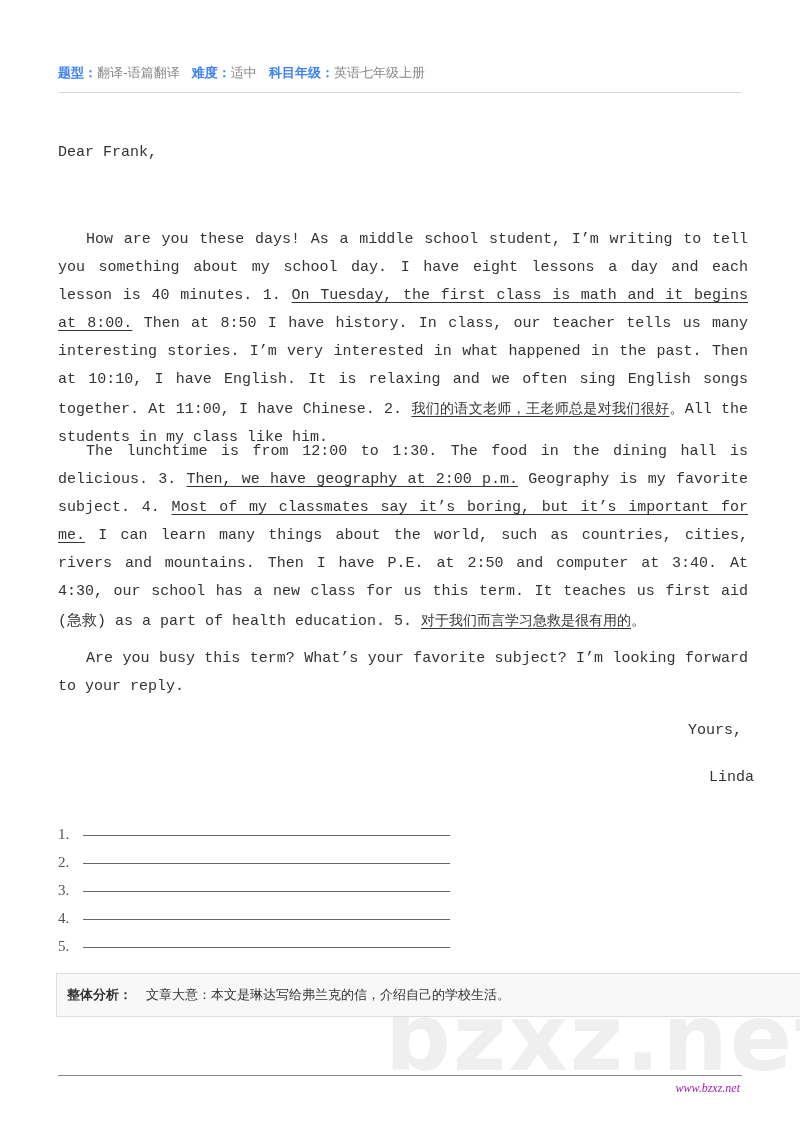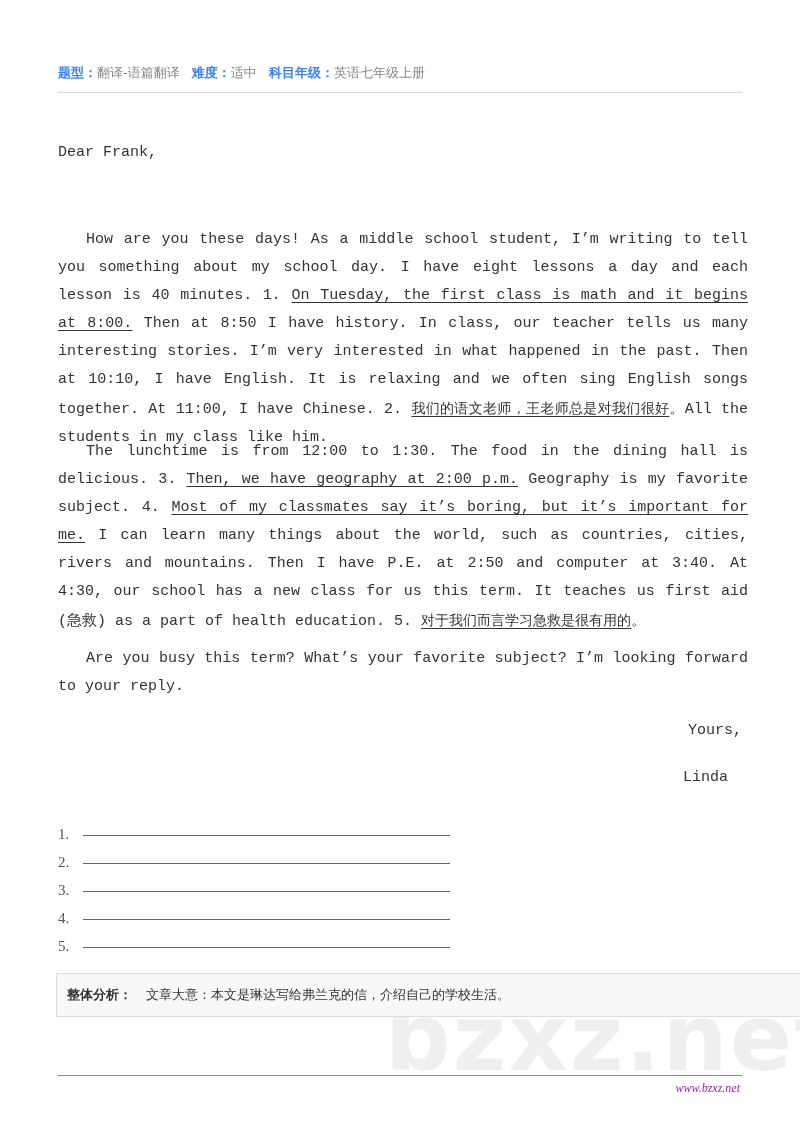--- a/index.html
+++ b/index.html
@@ -18,21 +18,21 @@
     .para { position: absolute; left: 58px; width: 690px; line-height: 28px; text-align: justify; text-align-last: left; }
     .para .indent { display: inline-block; width: 28px; }
     .u { text-decoration: underline; text-underline-offset: 3px; text-decoration-thickness: 1px; }
     .zh { font-family: "DejaVu Sans", sans-serif; font-size: 14px; }
 
     #p1 { top: 186px; margin-top: 40px; }
     #p2 { top: 430px; margin-top: 8px; }
     #p3 { top: 645px; }
 
     .closing { position: absolute; right: 58px; top: 722px; }
-    .signature { position: absolute; right: 72px; top: 769px; margin-left: 48px; }
+    .signature { position: absolute; right: 46px; top: 769px; margin-left: 48px; }
 
     .answers { position: absolute; left: 58px; top: 815px; }
     .answer-row { height: 28px; display: flex; align-items: flex-end; font-family: "Liberation Serif", serif; font-size: 15px; color: #555555; }
     .answer-row .num { width: 25px; }
     .answer-row .line { width: 367px; height: 1px; background: #666666; margin-bottom: 7px; }
 
     .analysis { position: absolute; left: 56px; top: 973px; width: 783px; height: 44px; border: 1px solid #dddddd; background: #f8f8f8; box-sizing: border-box; font-family: "DejaVu Sans", sans-serif; font-size: 13px; color: #333333; display: flex; align-items: center; padding-left: 10px; z-index: 2; }
     .analysis .label { font-weight: bold; margin-right: 14px; }
 
     .watermark { position: absolute; left: 385px; top: 985px; font-family: "DejaVu Sans", sans-serif; font-weight: bold; font-size: 92px; letter-spacing: 2px; color: #efefef; z-index: 1; }

